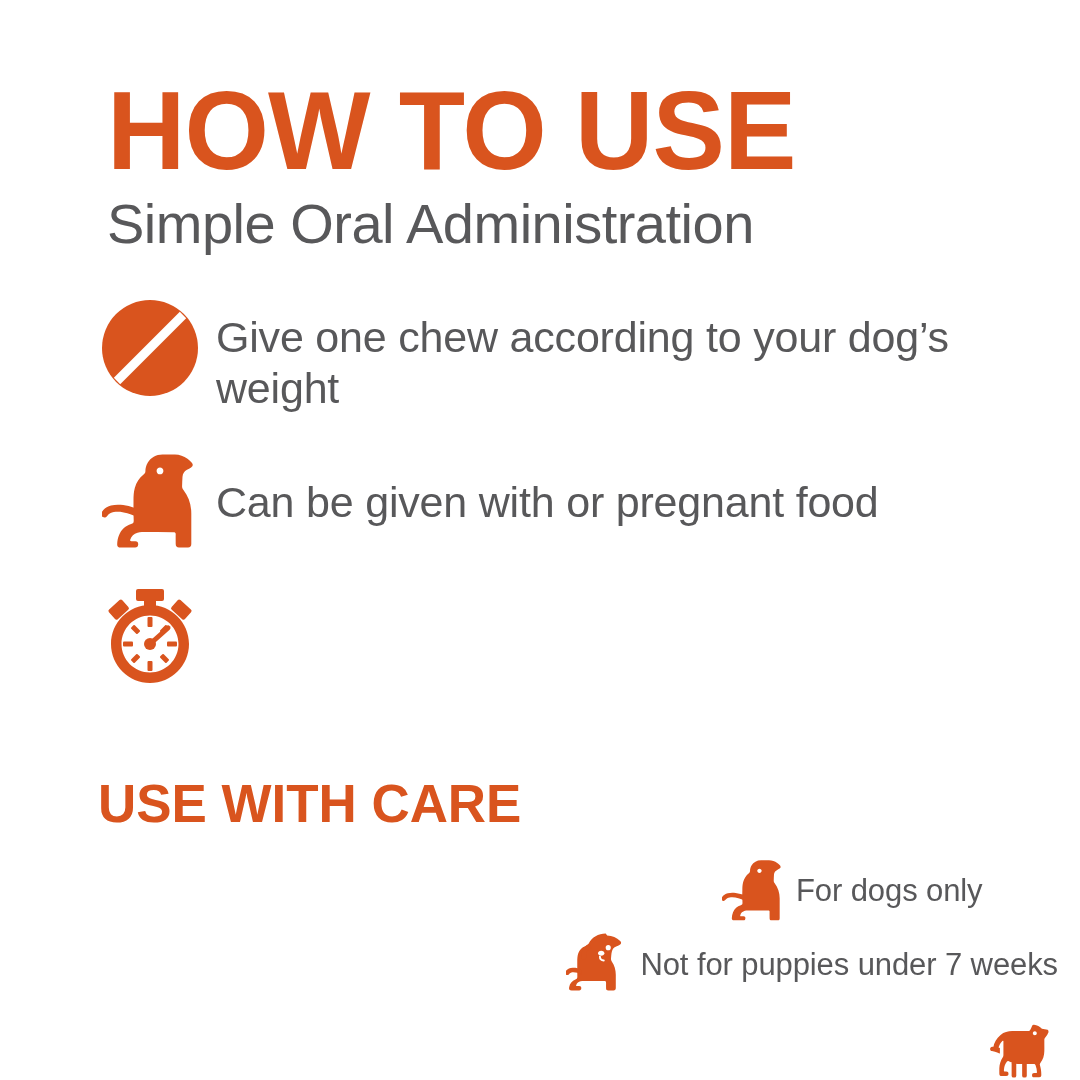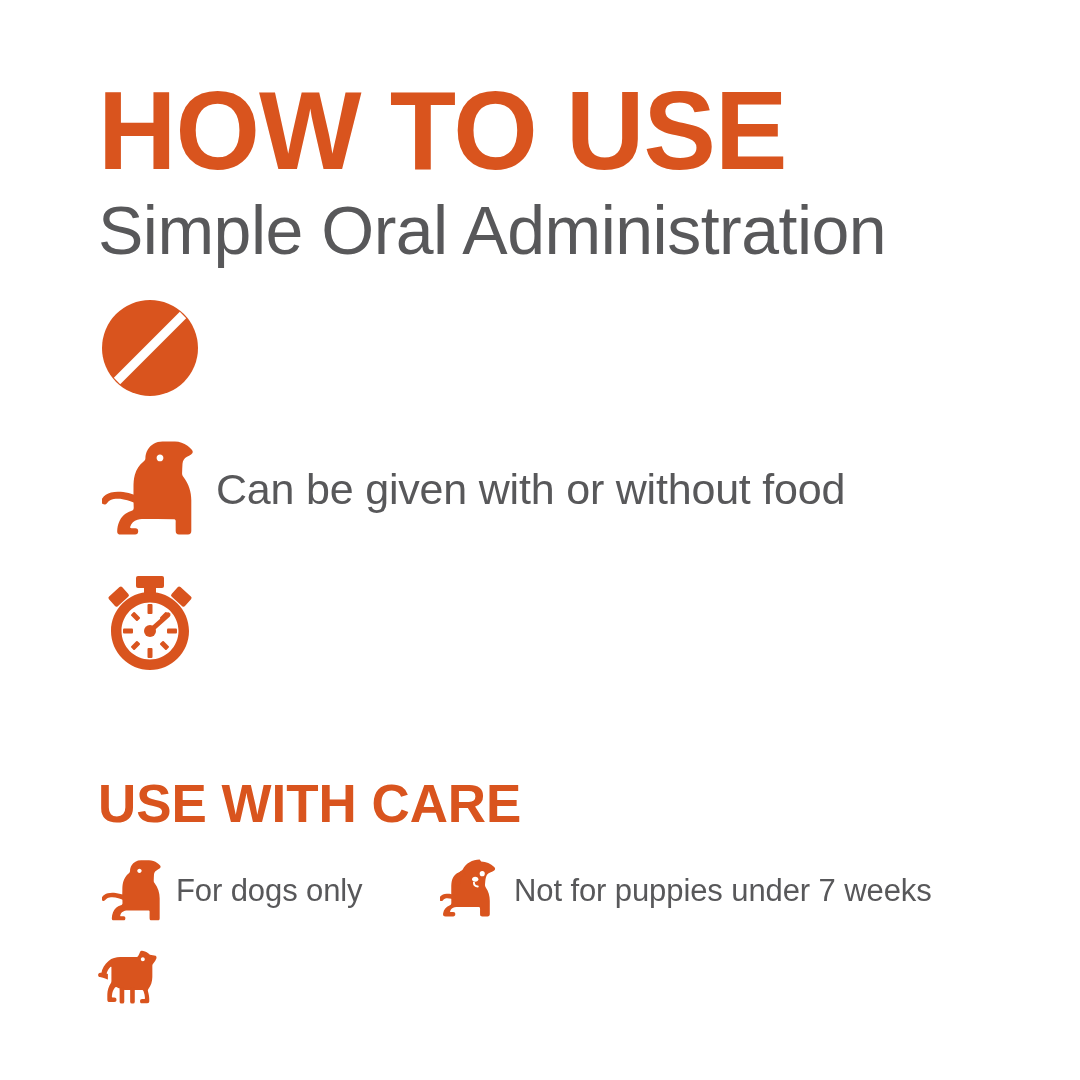--- a/index.html
+++ b/index.html
@@ -19,40 +19,40 @@
     position: relative;
     width: 1080px;
     height: 1080px;
     background: #ffffff;
     box-sizing: border-box;
   }
 
   
   .header {
     position: absolute;
-    left: 98px;
+    left: 107px;
     top: 78px;
     width: 900px;
   }
   .title {
     font-family: "Liberation Sans Narrow", "Liberation Sans", sans-serif;
     font-weight: bold;
     font-size: 112px;
     line-height: 0.95;
     letter-spacing: -1px;
     color: #D9541E;
     margin: 0;
     white-space: nowrap;
     transform: scaleX(0.97);
     transform-origin: left center;
   }
   .subtitle {
     font-family: "Liberation Sans", sans-serif;
     font-weight: normal;
-    font-size: 68px;
+    font-size: 56px;
     line-height: 1.0;
     color: #58585A;
     margin: 12px 0 0 0;
     white-space: nowrap;
     letter-spacing: -0.5px;
   }
 
   
   .steps {
     position: absolute;
@@ -100,20 +100,21 @@
     color: #D9541E;
     margin: 0 0 22px 0;
     letter-spacing: 0px;
     transform: scaleX(0.98);
     transform-origin: left center;
   }
   .care-row {
     display: flex;
     align-items: flex-end;
     margin-bottom: 14px;
+    flex-direction: column;
   }
   .care-item {
     display: flex;
     align-items: flex-start;
   }
   .care-item.first { width: 340px; }
   .care-icon {
     flex: 0 0 auto;
     width: 68px;
     height: 74px;
@@ -145,30 +146,31 @@
 
   <div class="steps">
 
     <div class="step">
       <div class="step-icon">
         <svg width="100" height="100" viewBox="0 0 100 100" aria-hidden="true">
           <circle cx="50" cy="50" r="48" fill="#D9541E"></circle>
           <line x1="17" y1="83" x2="83" y2="17" stroke="#ffffff" stroke-width="9"></line>
         </svg>
       </div>
+      <div class="step-text">Give one chew according to your dog’s weight</div>
     </div>
 
     <div class="step single">
       <div class="step-icon">
         <svg width="96" height="104" viewBox="0 0 96 104" aria-hidden="true">
           <path fill="#D9541E" d="M60.5 7.5c-6.5 0-11.8 3.2-14.8 8.2-1.6 2.7-2.3 5.6-2.3 8.6 0 1.4-.6 2.3-1.8 3.3-4.4 3.6-7.3 8-8.8 13.4-1.1 4-1.3 8.2-1.3 12.4 0 6.6-.1 13.2.2 19.8.1 2.2-.4 3.2-2.6 3.9-5.6 1.7-9.6 5.5-12 10.8-1.3 2.9-1.8 6-1.9 9.2-.1 2.3 1 3.4 3.3 3.4h14.6c2 0 3-1 3.1-3 .1-2-.8-3-2.8-3.2-1.3-.2-2.7 0-4-.1-1.1-.1-1.4-.6-1.1-1.6 1-3.7 3.6-5.9 7.2-6.9 1.4-.4 2.9-.6 4.4-.6 10.5 0 21 0 31.5.1 1.8 0 2.4.5 2.3 2.3-.1 3.2 0 6.4 0 9.6 0 2.3 1 3.3 3.3 3.4 3 .1 6 .1 9 0 2.3 0 3.3-1.1 3.3-3.4V66.5c0-8.8-2.6-16.7-8-23.7-1-1.3-1.3-2.5-1.2-4.1.2-3 .1-6 .4-9 .3-3 1.6-5.4 4.5-6.9 1.4-.7 2.8-1.5 4.1-2.4 2-1.4 2.2-3.3.5-5-1.3-1.3-2.7-2.5-4.1-3.6-3.7-2.8-7.9-4.2-12.6-4.3h-12.4zM58 20.5c1.9 0 3.4 1.5 3.4 3.4 0 1.9-1.5 3.4-3.4 3.4s-3.4-1.5-3.4-3.4c0-1.9 1.5-3.4 3.4-3.4z"></path>
           <path fill="#D9541E" d="M33 50.5c-.5 3.4-.8 6.8-.9 10.2-3.6-1.2-7.2-2.1-10.9-2.6-4.1-.6-8.2-.6-12.2.4-4.1 1-7.5 3.2-9.5 7.1-.9 1.8-.3 3.6 1.4 4.5 1.7.9 3.4.4 4.5-1.3 1.5-2.3 3.8-3.4 6.4-3.8 4.6-.8 9.1-.1 13.5 1.2 2.5.8 4.9 1.8 7.7 2.9v-18.6z"></path>
         </svg>
       </div>
-      <div class="step-text">Can be given with or without food</div>
+      <div class="step-text">Can be given with or pregnant food</div>
     </div>
 
     <div class="step">
       <div class="step-icon">
         <svg width="100" height="102" viewBox="0 0 100 102" aria-hidden="true">
           <g fill="#D9541E">
             <rect x="36" y="3" width="28" height="12" rx="2"></rect>
             <rect x="44" y="12" width="12" height="12"></rect>
             <g transform="rotate(-42 19 24)">
               <rect x="10" y="17" width="18" height="13" rx="2"></rect>

